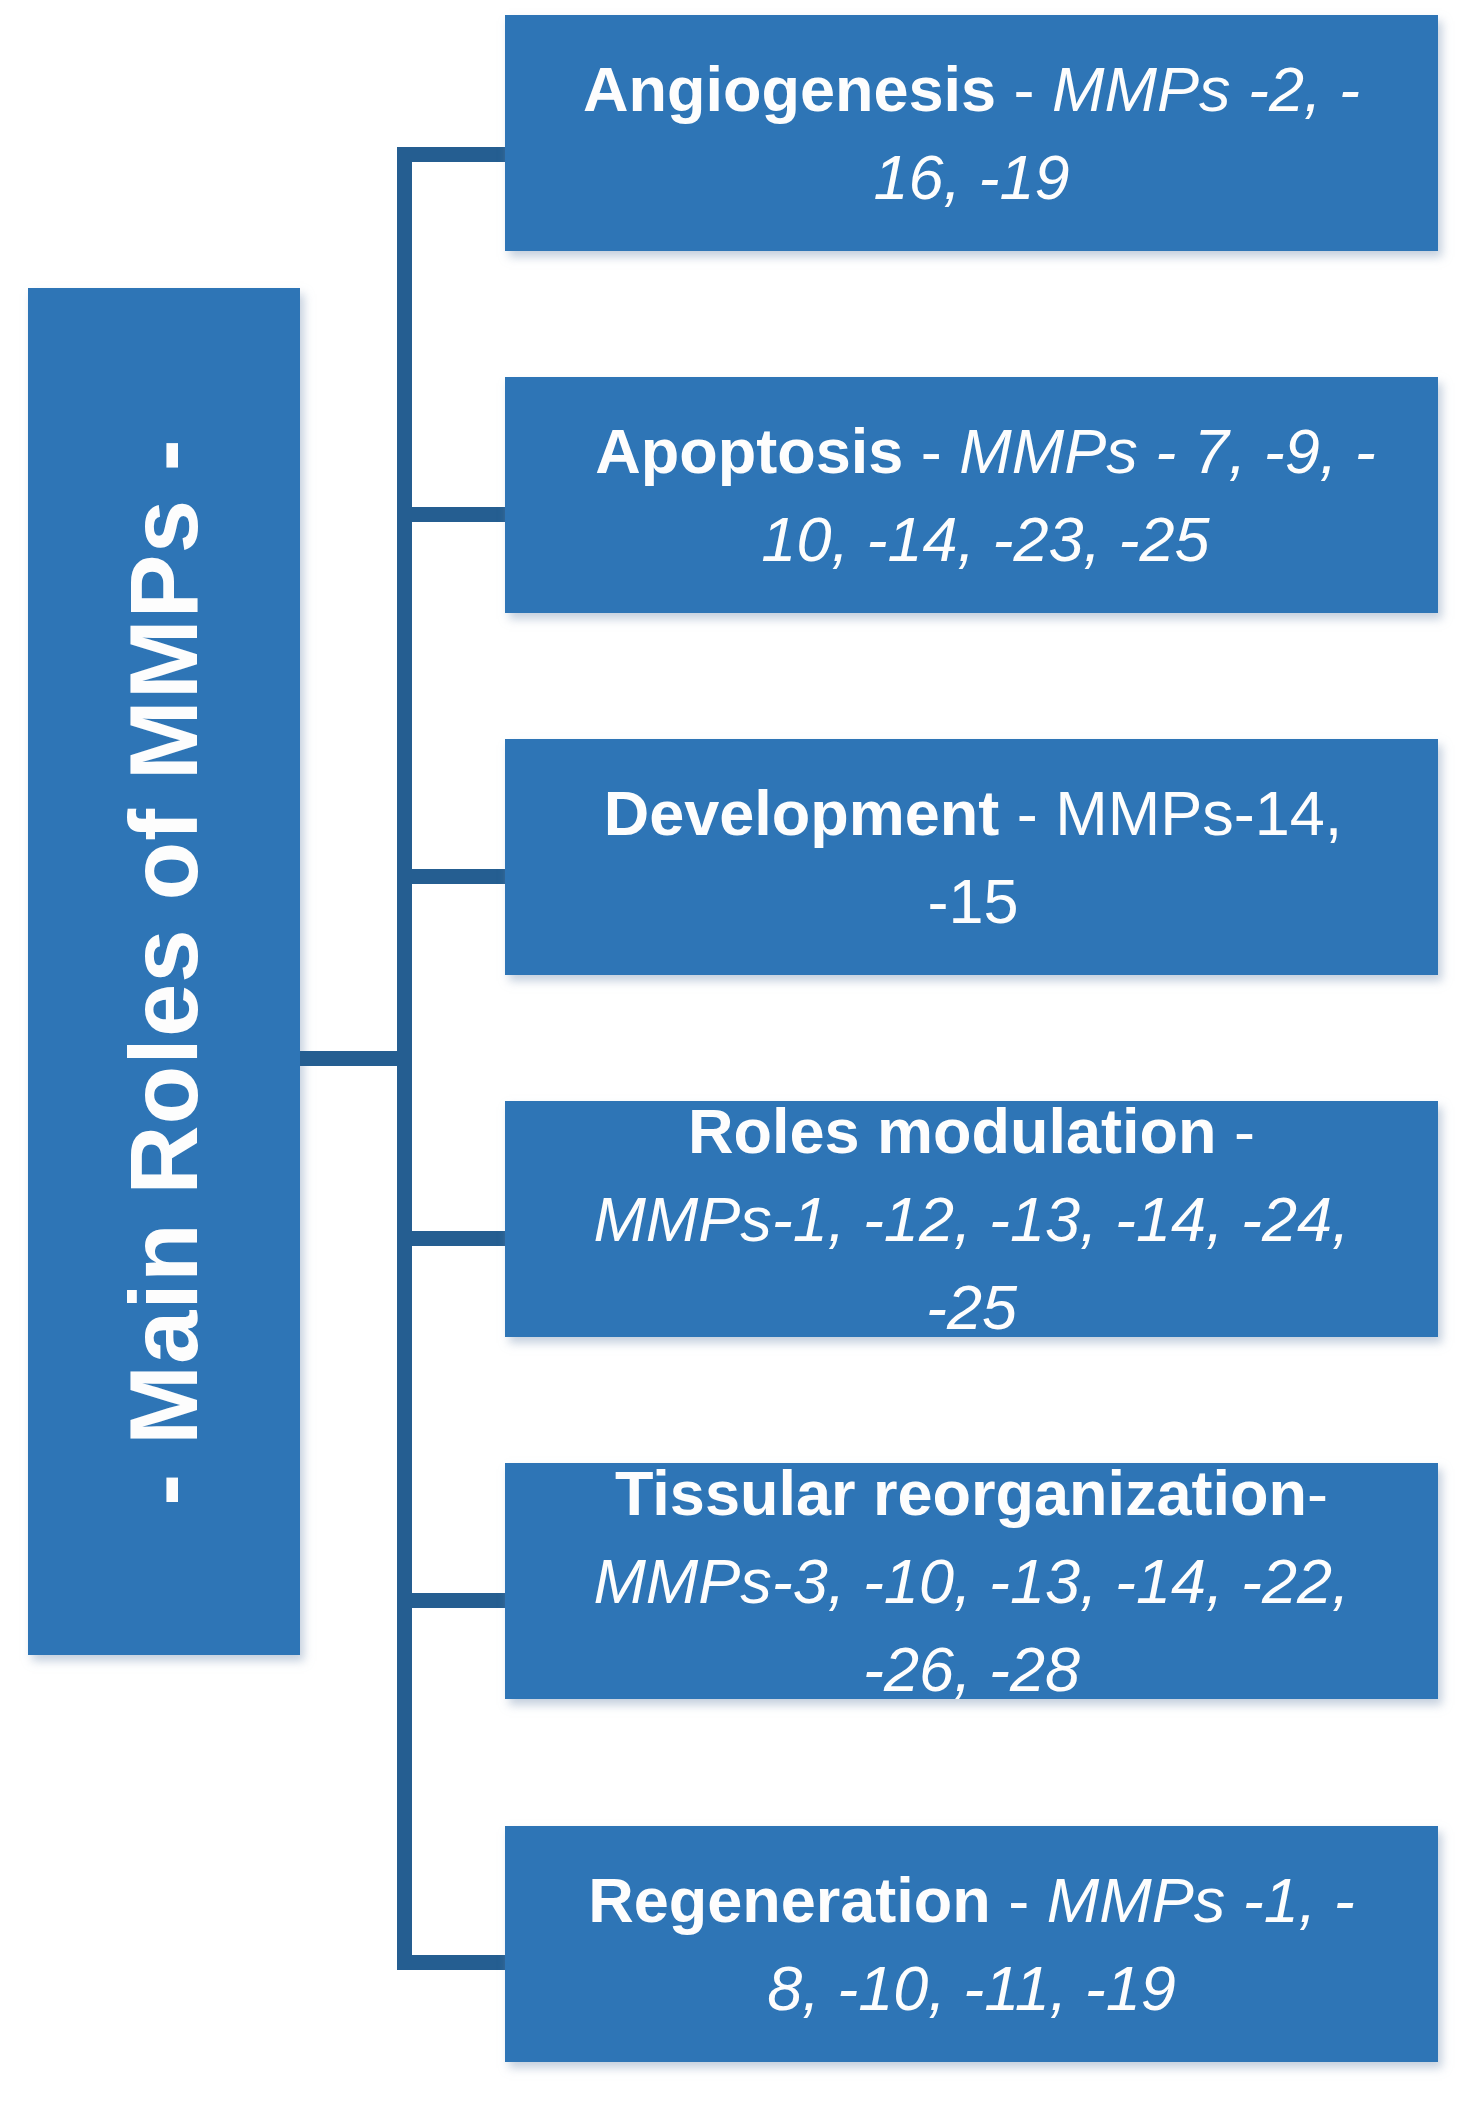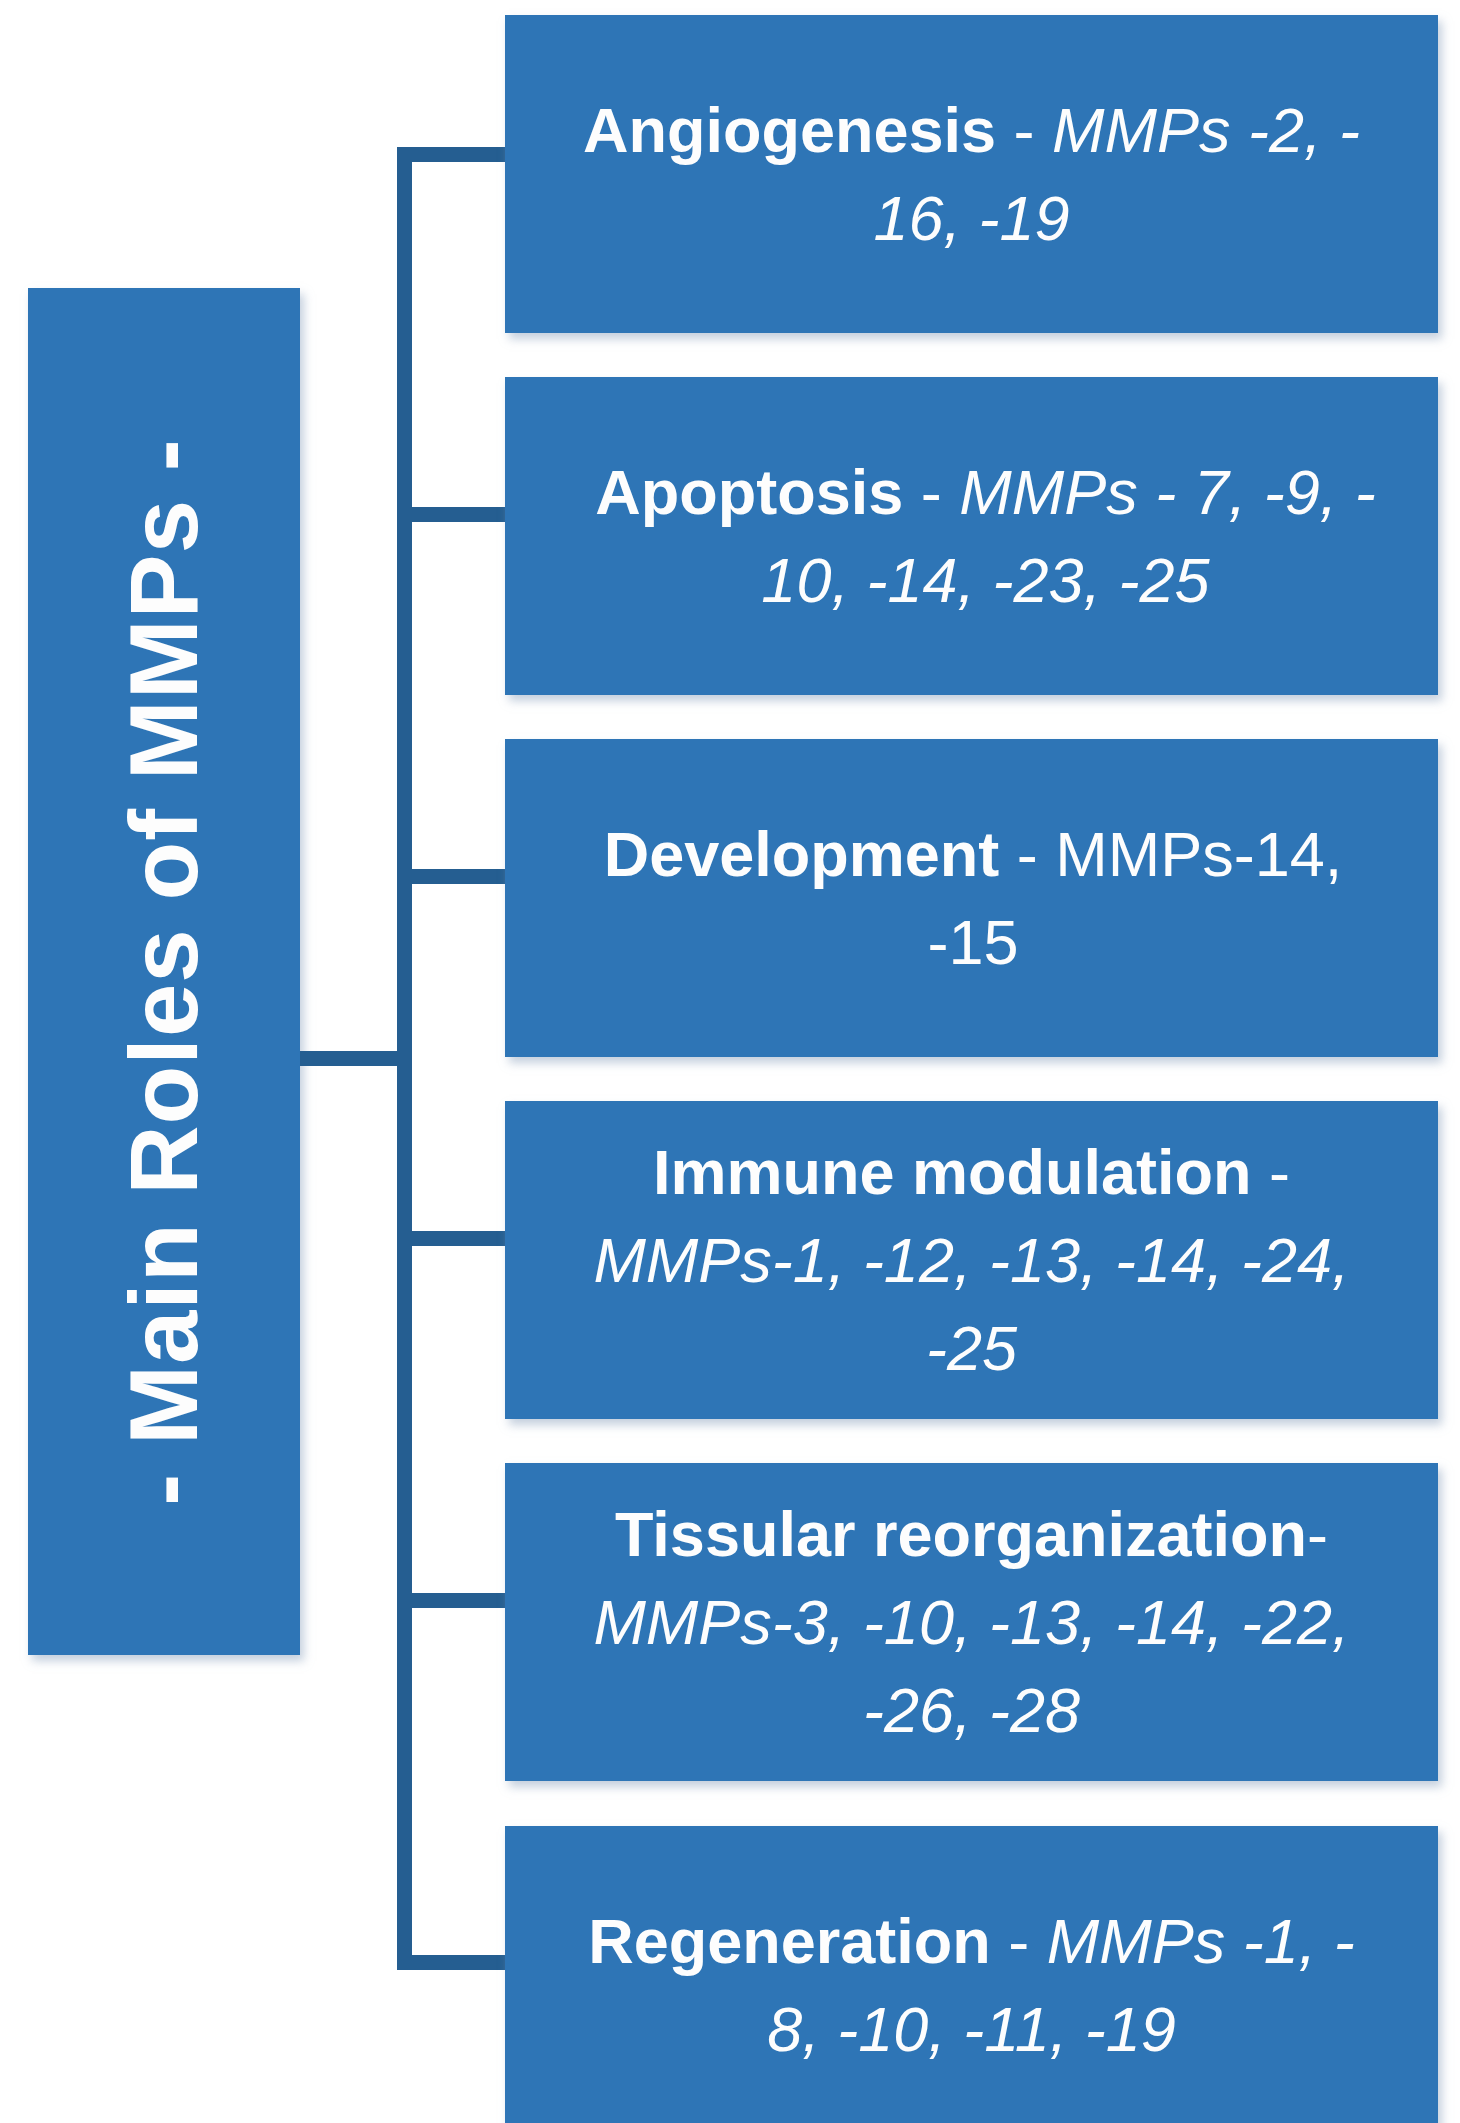--- a/index.html
+++ b/index.html
@@ -52,21 +52,21 @@
   .stub-3       { left: 412px; top: 869px;  width: 93px;  height: 15px; }
   .stub-left    { left: 300px; top: 1051px; width: 97px;  height: 15px; }
   .stub-4       { left: 412px; top: 1231px; width: 93px;  height: 15px; }
   .stub-5       { left: 412px; top: 1593px; width: 93px;  height: 15px; }
   .stub-bottom  { left: 397px; top: 1955px; width: 108px; height: 15px; }
   
   .role-box {
     position: absolute;
     left: 505px;
     width: 933px;
-    height: 318px;
+    height: 236px;
     background: var(--box-fill, #2e75b6);
     box-shadow: 4px 6px 9px rgba(150,170,195,0.55);
     display: flex;
     align-items: center;
     justify-content: center;
     text-align: center;
     color: #fdfdfd;
     font-size: 63px;
     line-height: 1.4;
     padding: 0 8px;
@@ -109,21 +109,21 @@
     </div>
       <div class="role-box box-2">
       <div><span class="role-name">Apoptosis</span><span class="role-sep"> - </span><span class="mmps-list italic">MMPs - 7, -9, -
 10, -14, -23, -25</span></div>
     </div>
       <div class="role-box box-3">
       <div><span class="role-name">Development</span><span class="role-sep"> - </span><span class="mmps-list">MMPs-14,
 -15</span></div>
     </div>
       <div class="role-box box-4">
-      <div><span class="role-name">Immune modulation</span><span class="role-sep"> -</span><span class="mmps-list italic">
+      <div><span class="role-name">Roles modulation</span><span class="role-sep"> -</span><span class="mmps-list italic">
 MMPs-1, -12, -13, -14, -24,
 -25</span></div>
     </div>
       <div class="role-box box-5">
       <div><span class="role-name">Tissular reorganization</span><span class="role-sep">-</span><span class="mmps-list italic">
 MMPs-3, -10, -13, -14, -22,
 -26, -28</span></div>
     </div>
       <div class="role-box box-6">
       <div><span class="role-name">Regeneration</span><span class="role-sep"> - </span><span class="mmps-list italic">MMPs -1, -

